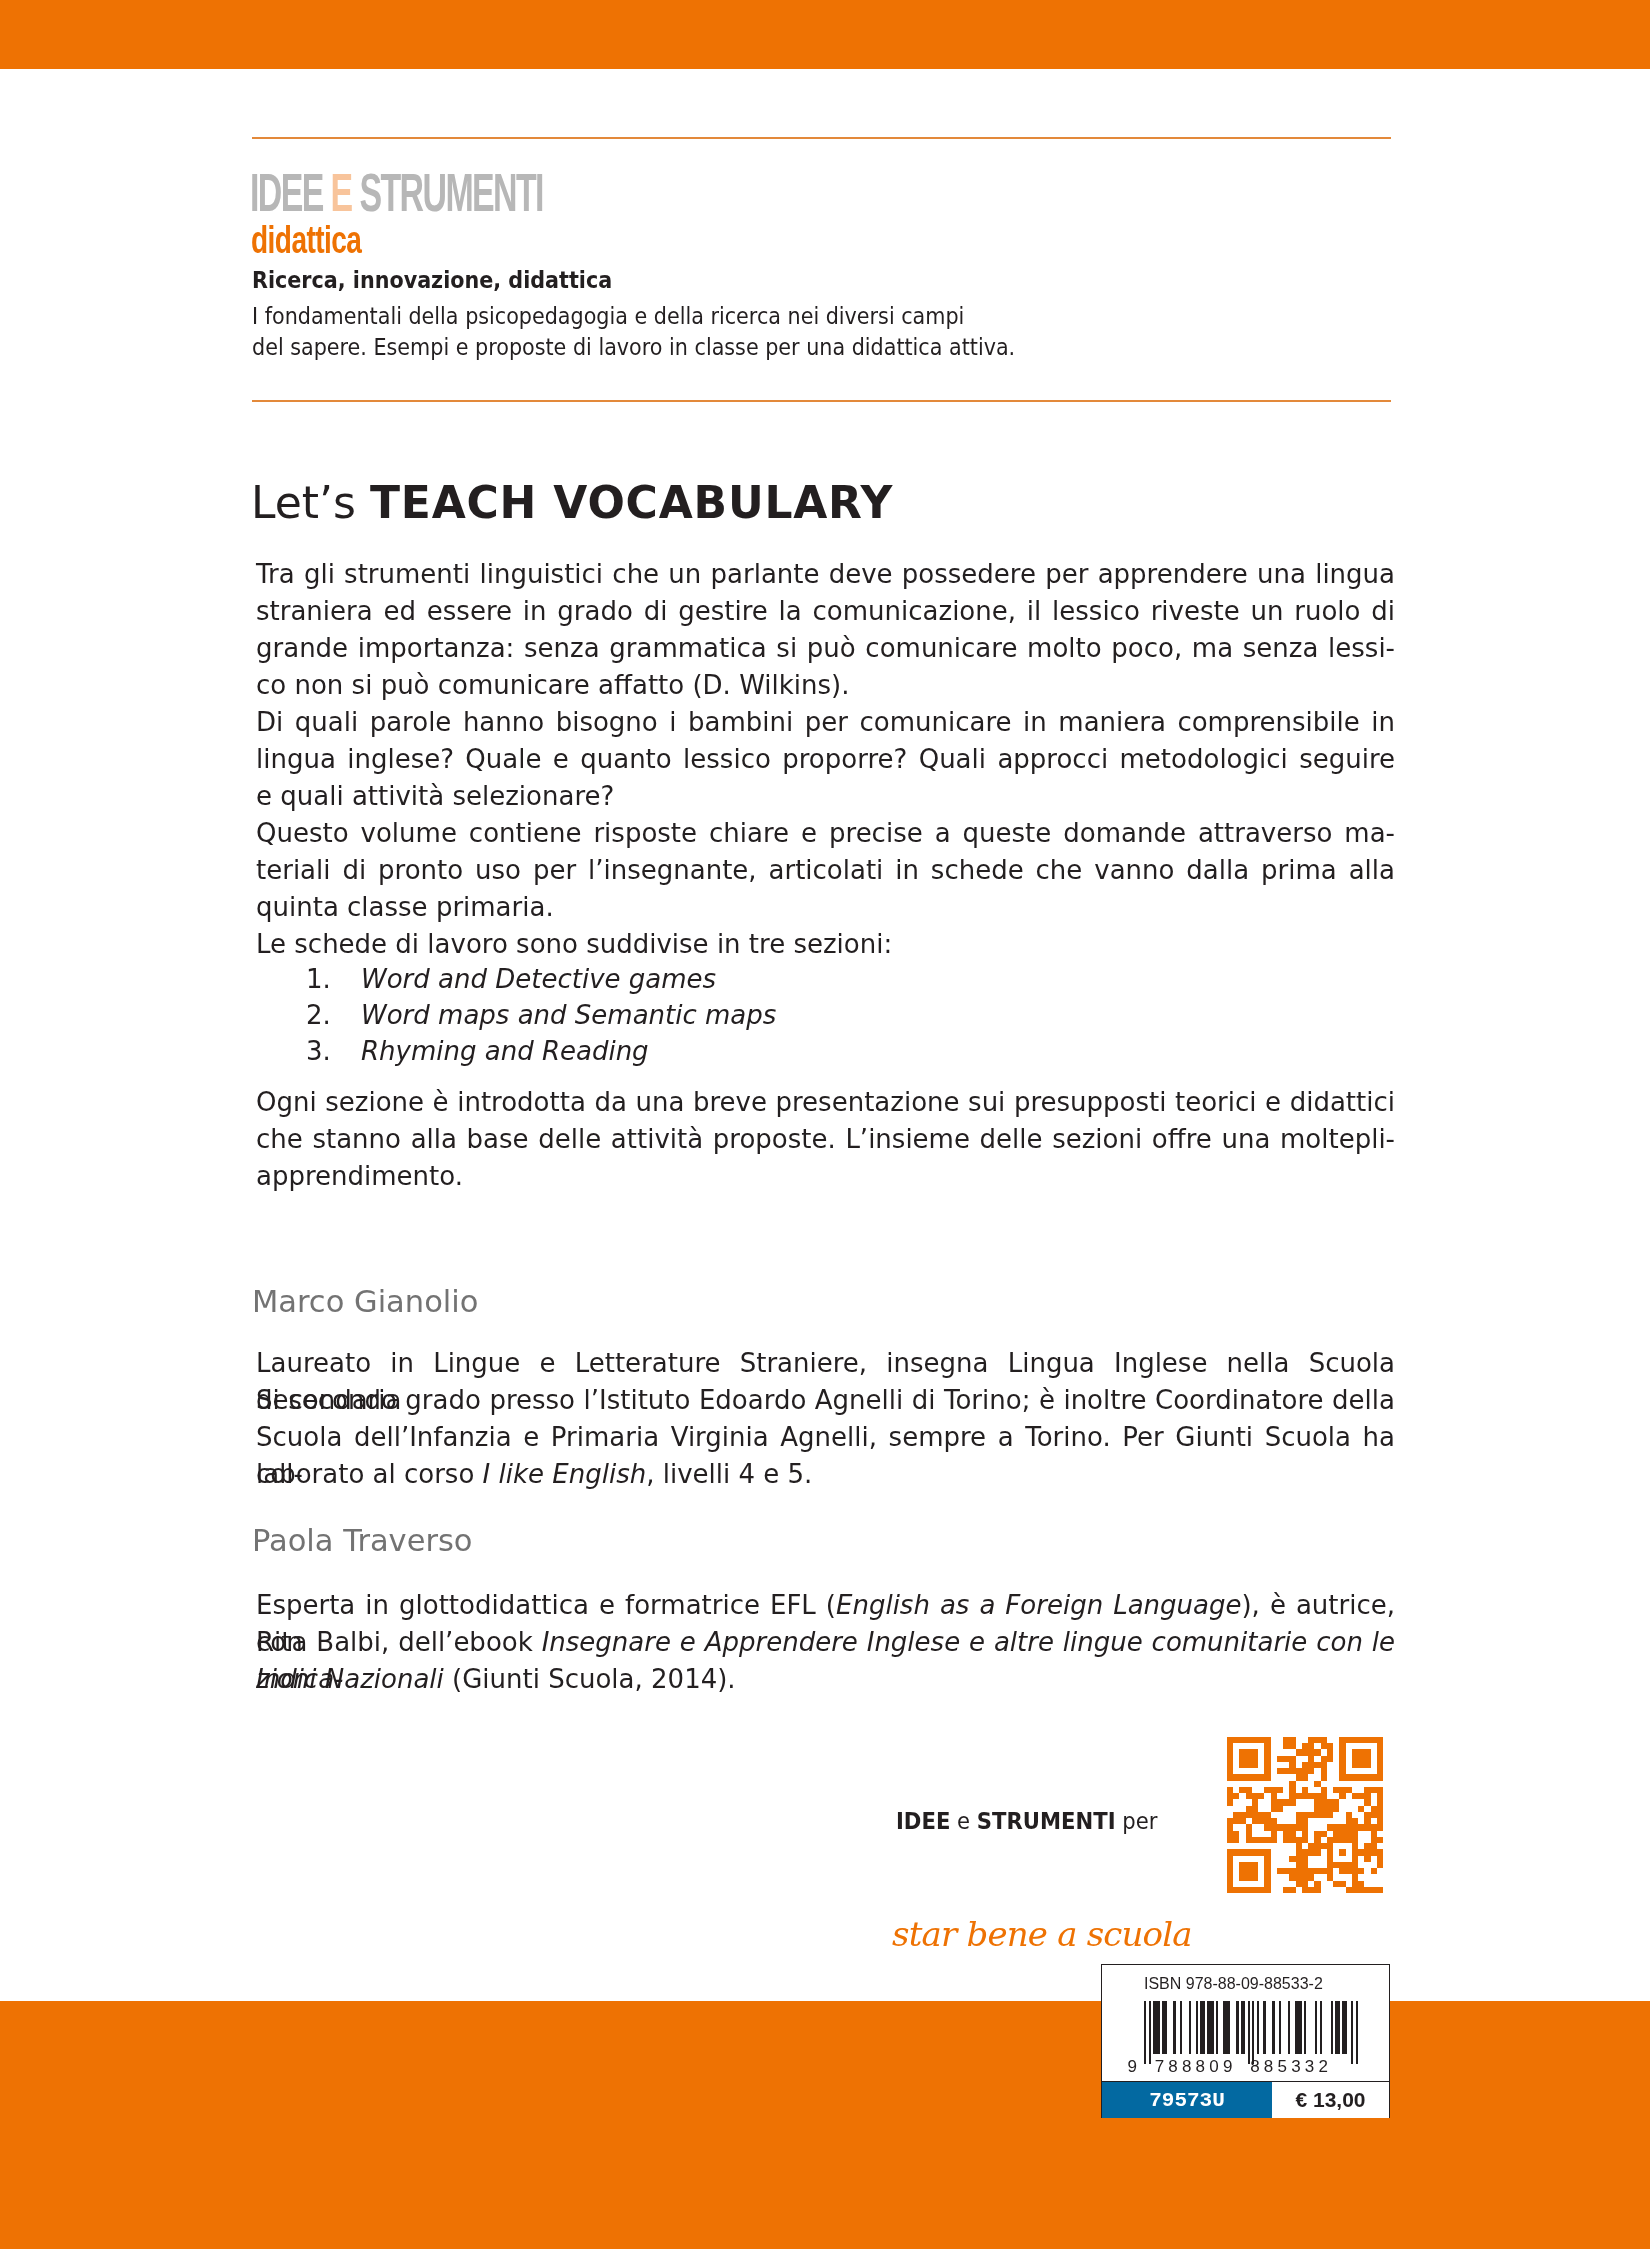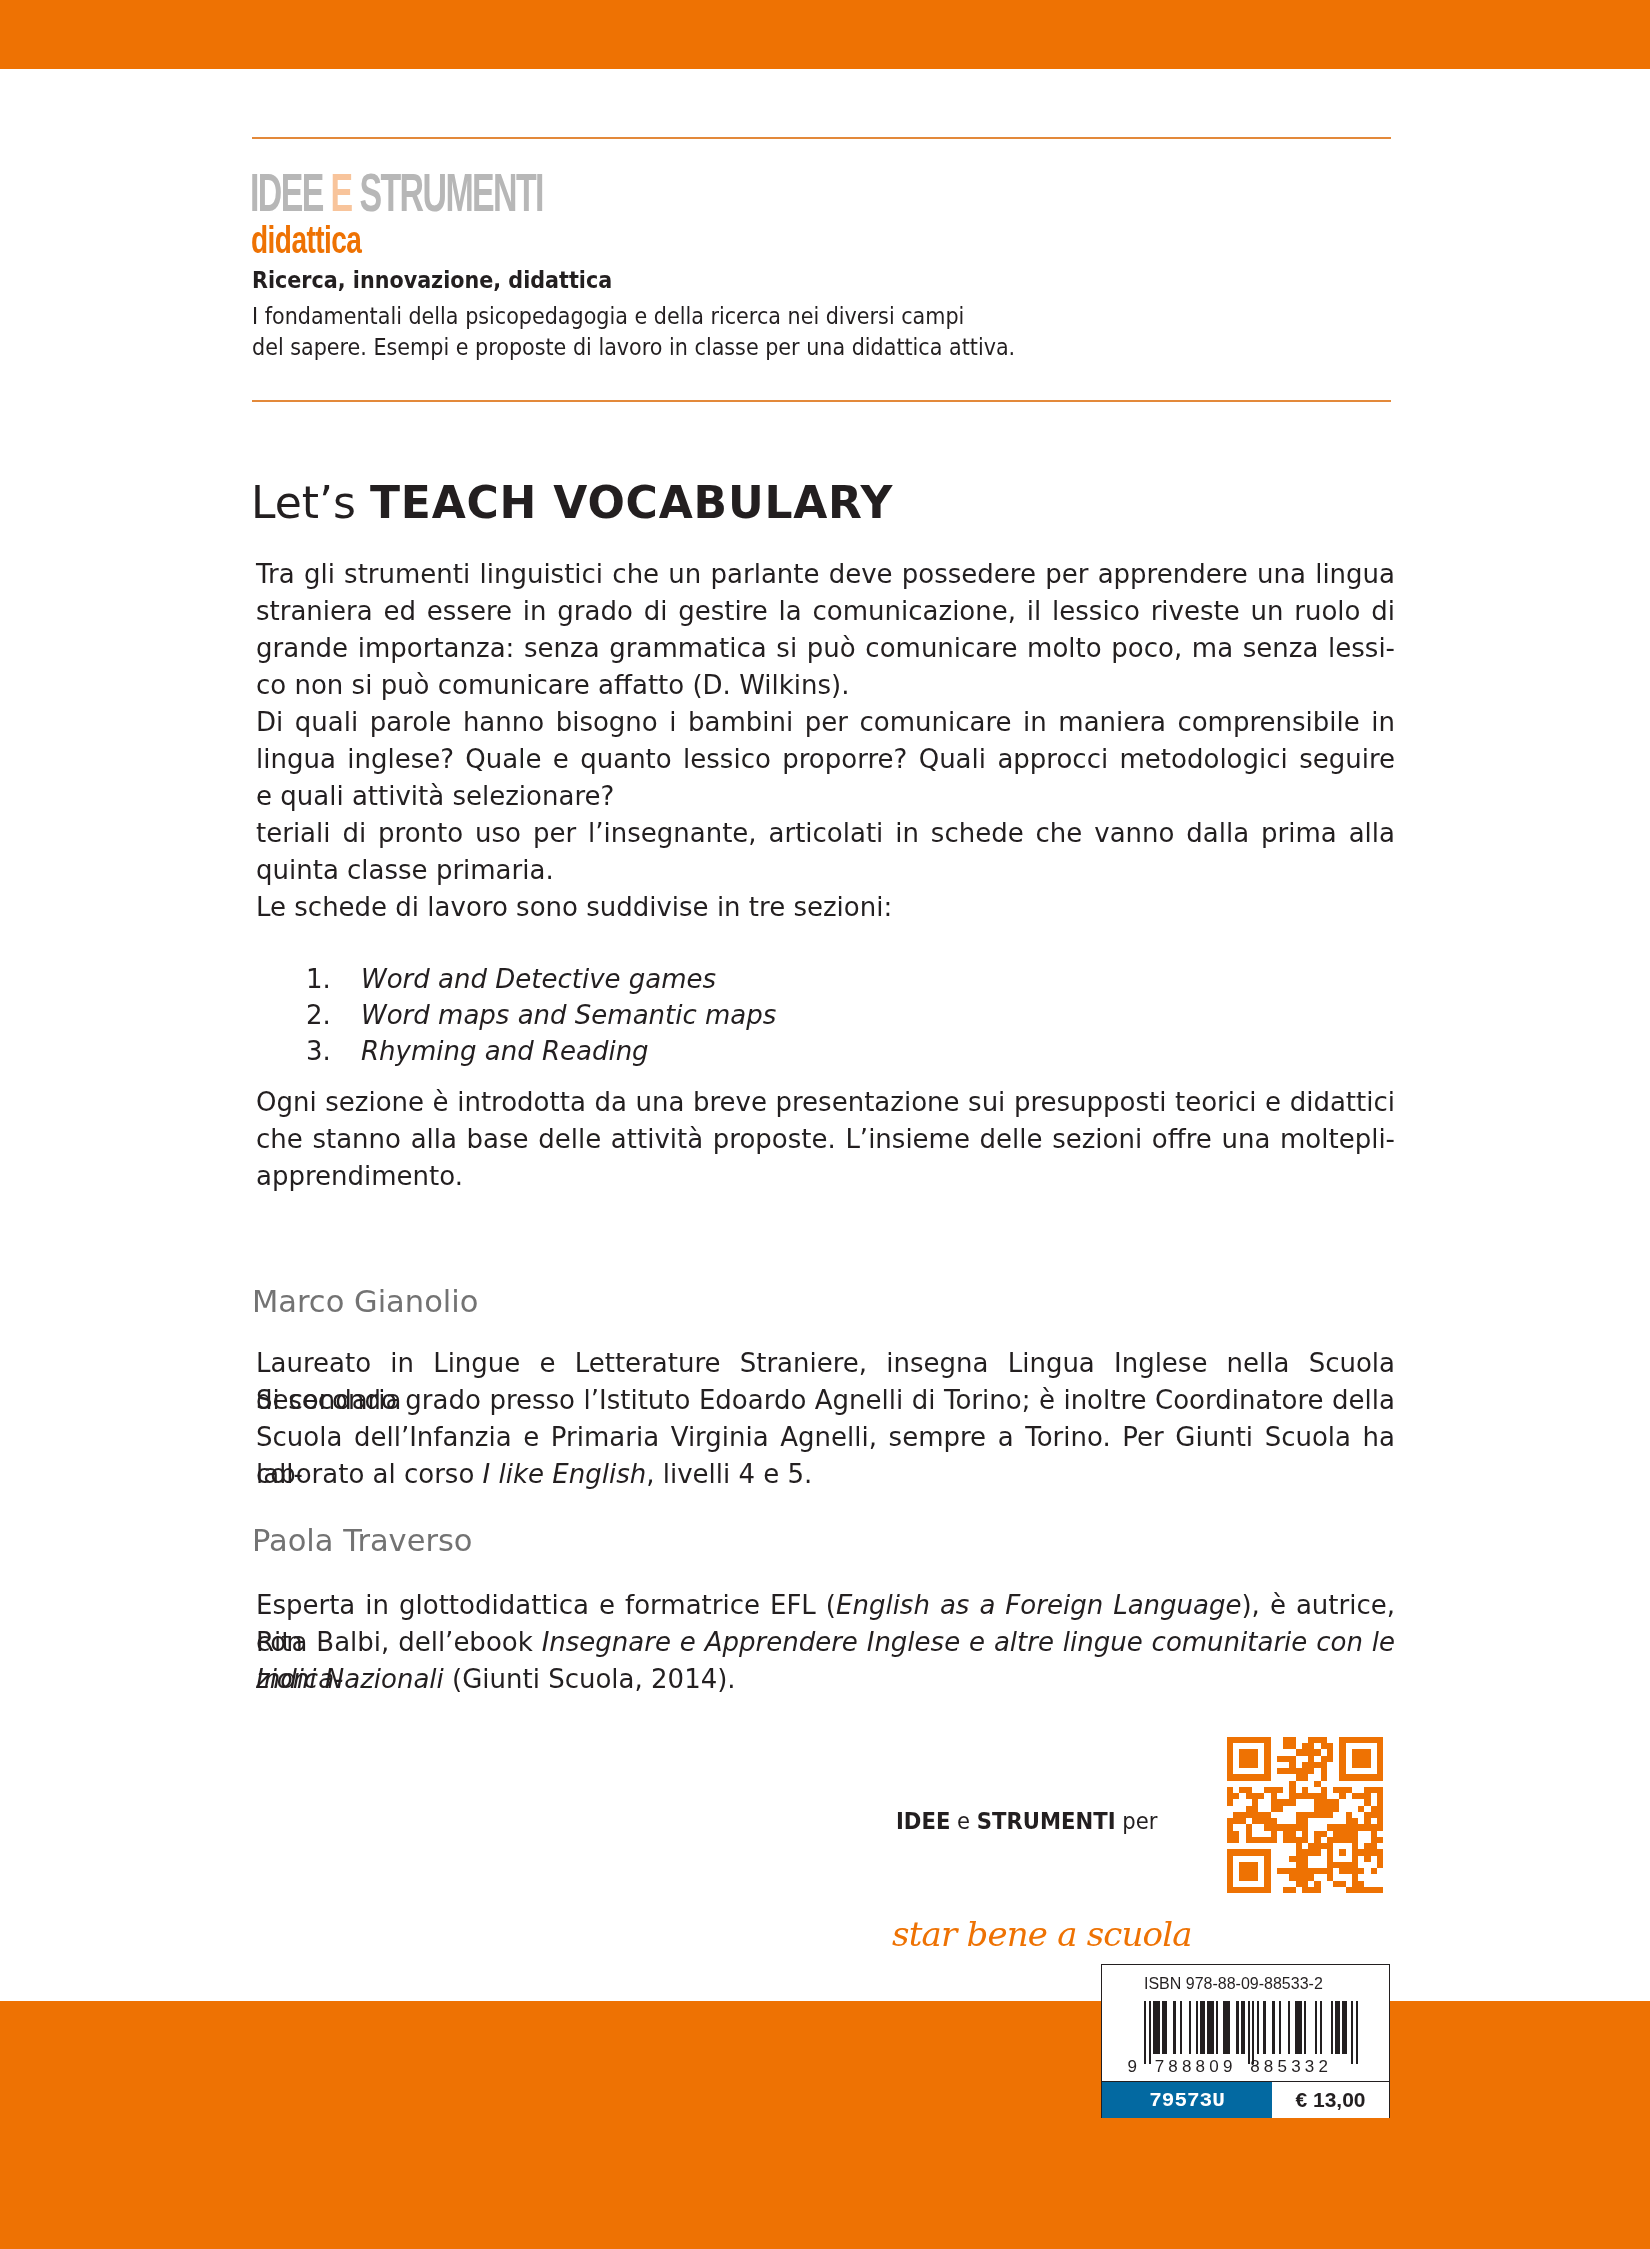--- a/index.html
+++ b/index.html
@@ -129,20 +129,21 @@
 <h2 class="abs book-title"><span>Let’s</span> <span class="strong">TEACH VOCABULARY</span></h2>
 
 <div class="abs text-block" style="top:540px">
   <span class="ln j">Tra gli strumenti linguistici che un parlante deve possedere per apprendere una lingua</span>
   <span class="ln j">straniera ed essere in grado di gestire la comunicazione, il lessico riveste un ruolo di</span>
   <span class="ln j">grande importanza: senza grammatica si può comunicare molto poco, ma senza lessi-</span>
   <span class="ln">co non si può comunicare affatto (D. Wilkins).</span>
   <span class="ln j">Di quali parole hanno bisogno i bambini per comunicare in maniera comprensibile in</span>
   <span class="ln j">lingua inglese? Quale e quanto lessico proporre? Quali approcci metodologici seguire</span>
   <span class="ln">e quali attività selezionare?</span>
+  <span class="ln j">Questo volume contiene risposte chiare e precise a queste domande attraverso ma-</span>
   <span class="ln j">teriali di pronto uso per l’insegnante, articolati in schede che vanno dalla prima alla</span>
   <span class="ln">quinta classe primaria.</span>
   <span class="ln">Le schede di lavoro sono suddivise in tre sezioni:</span>
 </div>
 
 <ul class="abs list" style="top:958px">
   <li>
       <span class="num">1.</span>
       <span class="txt">Word and Detective games</span>
     </li>

